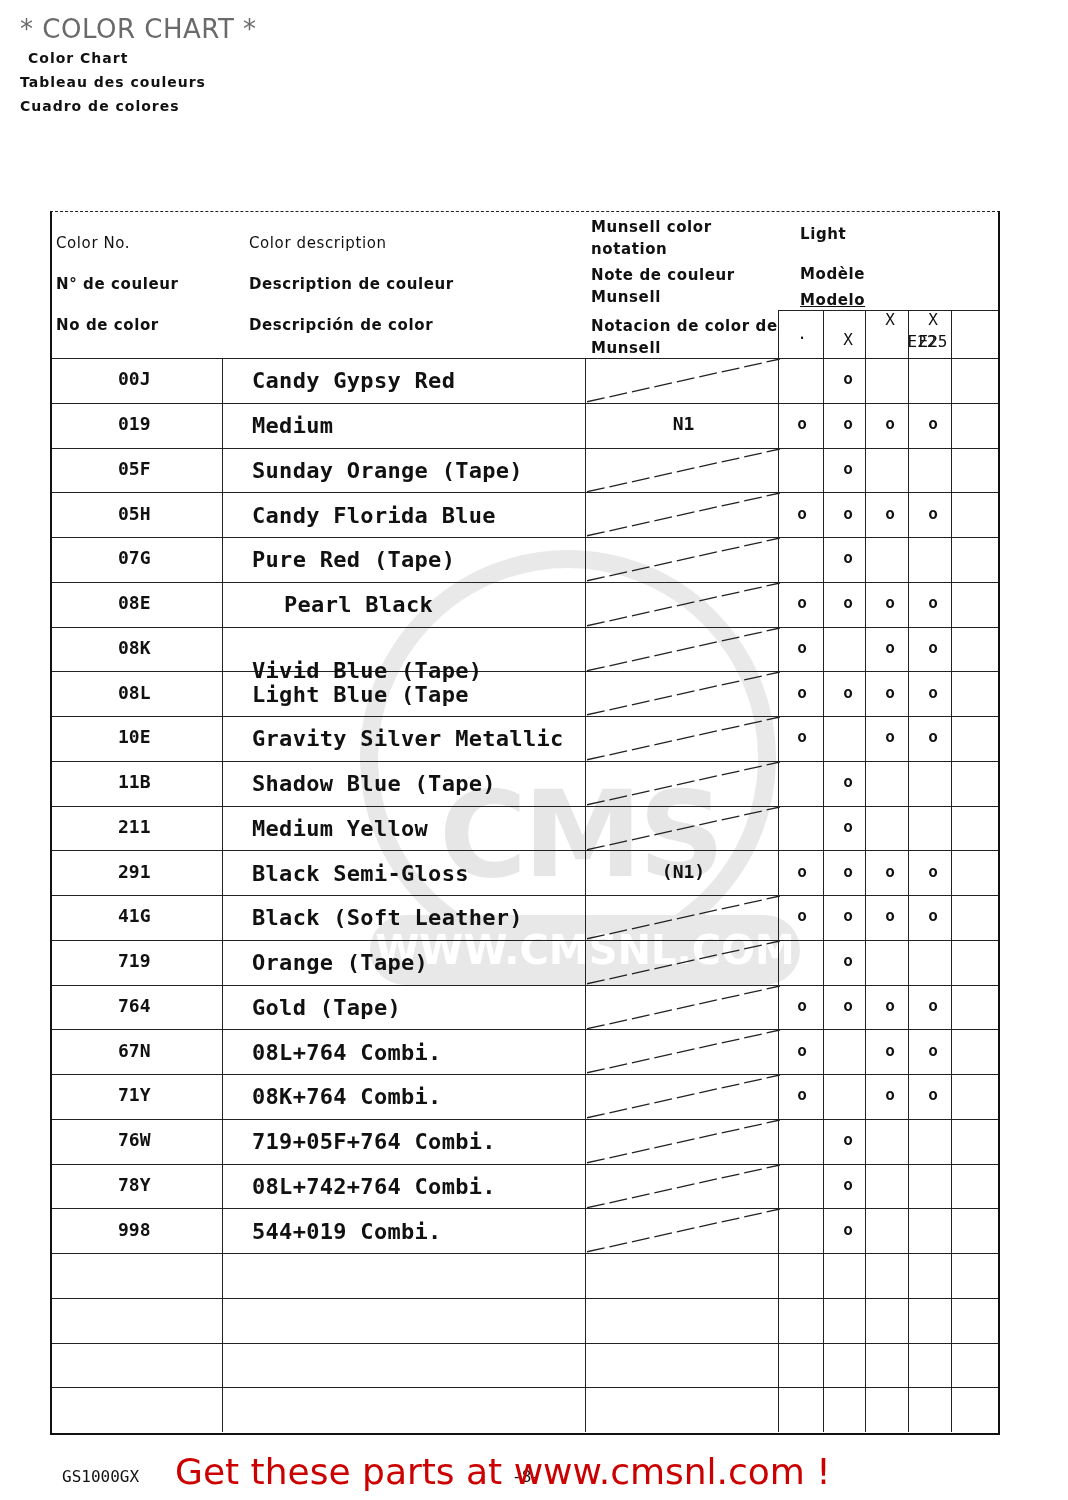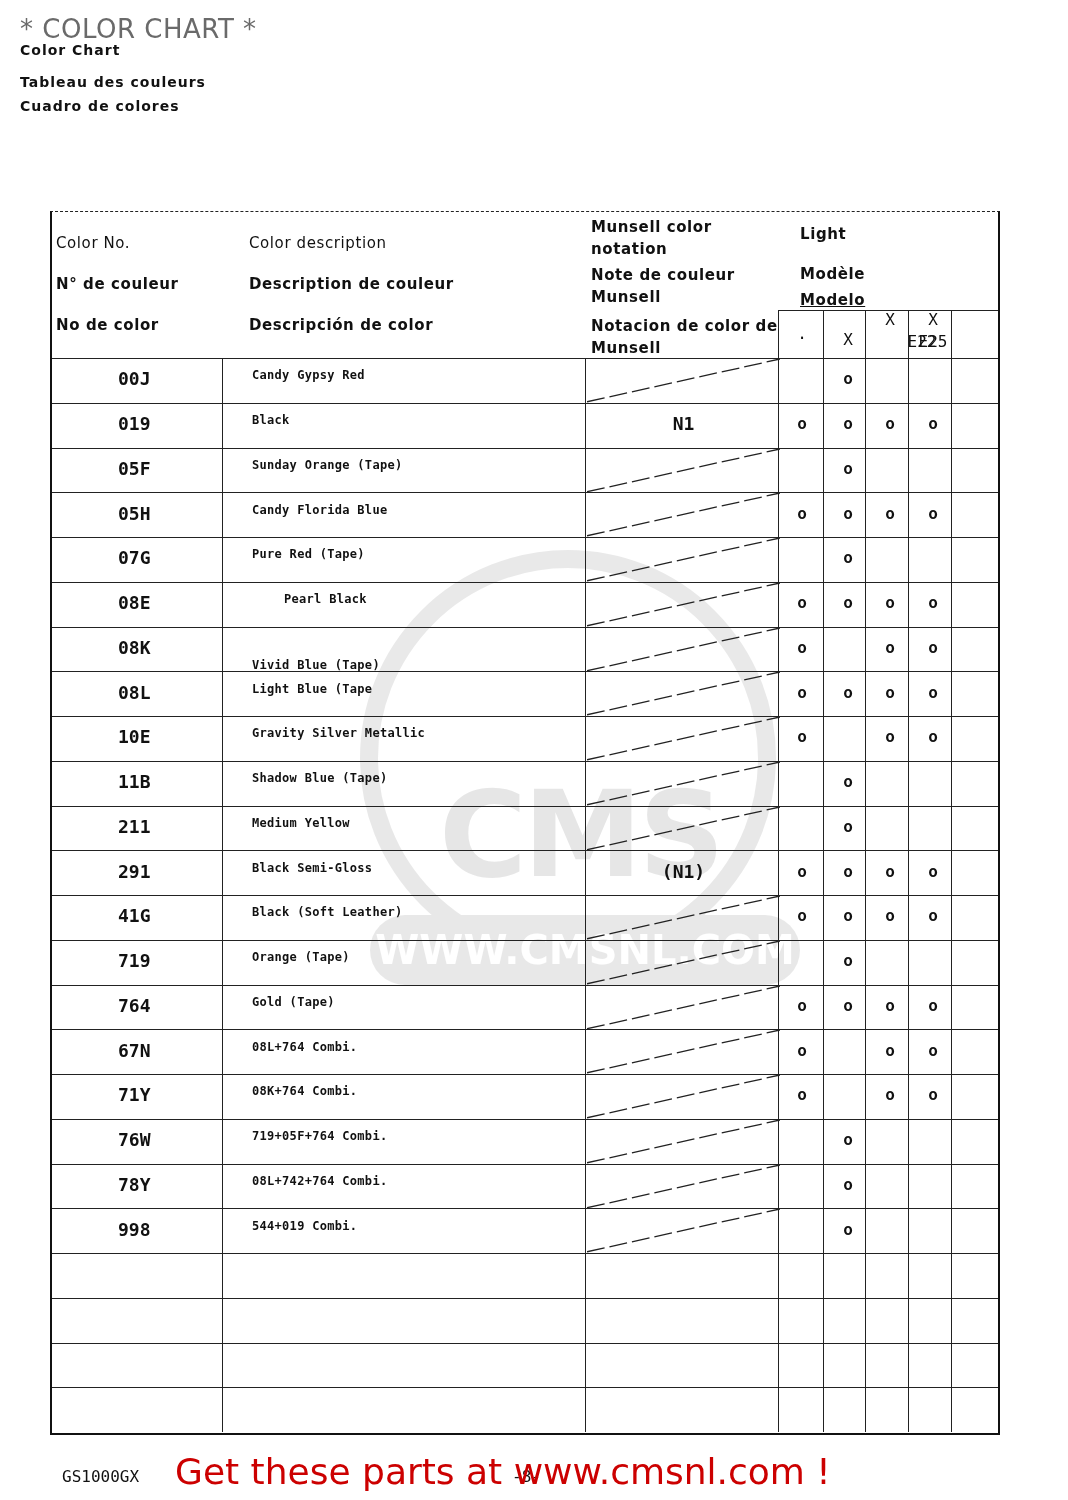--- a/index.html
+++ b/index.html
@@ -12,34 +12,34 @@
   .watermark .url { position: absolute; left: 40px; top: 375px; width: 430px; height: 70px; background: #555; border-radius: 35px; color: #fff; text-align: center; line-height: 70px; font-family: "DejaVu Sans", sans-serif; font-weight: bold; font-size: 40px; }
 
   .table { position: absolute; left: 50px; top: 211px; width: 950px; height: 1224px; border: 2px solid #111; border-top: 1.5px dashed #222; box-sizing: border-box; }
   .vline { position: absolute; top: 0; border-left: 1.5px solid #222; }
   .hline { position: absolute; left: 0; border-top: 1.5px solid #222; }
   .hdr { position: absolute; font-family: "DejaVu Sans", sans-serif; font-weight: bold; font-size: 15px; color: #111; letter-spacing: 0.6px; white-space: nowrap; }
   .hdr.light { font-weight: normal; }
   .model-code { position: absolute; font-family: "DejaVu Sans Mono", monospace; font-size: 16px; color: #111; text-align: center; width: 44px; }
   .row { position: absolute; left: 0; width: 946px; }
   .cell-code { position: absolute; left: 66px; font-size: 18px; font-weight: bold; }
-  .cell-desc { position: absolute; left: 200px; font-size: 12px; font-weight: bold; white-space: nowrap; letter-spacing: 0.3px; }
+  .cell-desc { position: absolute; left: 200px; font-size: 22px; font-weight: bold; white-space: nowrap; letter-spacing: 0.3px; }
   .cell-munsell { position: absolute; left: 535px; width: 193px; text-align: center; font-size: 18px; font-weight: bold; }
   .mark { position: absolute; width: 44px; text-align: center; font-size: 16px; font-weight: bold; }
   .diag { position: absolute; left: 535px; width: 193px; pointer-events: none; }
 
   .footer-model { position: absolute; left: 62px; top: 1467px; font-family: "DejaVu Sans Mono", monospace; font-size: 16px; color: #111; }
   .footer-page { position: absolute; left: 512px; top: 1467px; font-family: "DejaVu Sans Mono", monospace; font-size: 16px; color: #111; }
   .promo { position: absolute; left: 175px; top: 1451px; font-family: "DejaVu Sans", sans-serif; font-size: 36px; color: #cc0000; white-space: nowrap; text-decoration: none; }
 </style>
 </head>
 <body>
 
 <div class="title">* COLOR CHART *</div>
-<div class="subtitle" style="top:42px;">Color Chart</div>
+<div class="subtitle" style="top:50px;margin-left:8px;">Color Chart</div>
 <div class="subtitle" style="top:74px;">Tableau des couleurs</div>
 <div class="subtitle" style="top:98px;">Cuadro de colores</div>
 
 <div class="watermark">
   <div class="circle"></div>
   <div class="brand">CMS</div>
   <div class="url">WWW.CMSNL.COM</div>
 </div>
 
 <div class="table" id="color-table">
@@ -110,21 +110,21 @@
           <line x1="0" y1="43.75" x2="193" y2="1" stroke="#222" stroke-width="1.3" stroke-dasharray="18 5"></line>
         </svg>
         <span class="mark" style="left: 728px; top: 11.375px;"></span>
         <span class="mark" style="left: 774px; top: 11.375px;">o</span>
         <span class="mark" style="left: 816px; top: 11.375px;"></span>
         <span class="mark" style="left: 859px; top: 11.375px;"></span>
         <span class="mark" style="left: 902px; top: 11.375px;"></span>
       </div>
       <div class="row" style="top: 190.75px; height: 44.75px;">
         <span class="cell-code" style="top: 10.375px;">019</span>
-        <span class="cell-desc" style="top: 10.375px;">Black</span>
+        <span class="cell-desc" style="top: 10.375px;">Medium</span>
         <span class="cell-munsell" style="top: 10.375px;">N1</span>
         <span class="mark" style="left: 728px; top: 11.375px;">o</span>
         <span class="mark" style="left: 774px; top: 11.375px;">o</span>
         <span class="mark" style="left: 816px; top: 11.375px;">o</span>
         <span class="mark" style="left: 859px; top: 11.375px;">o</span>
         <span class="mark" style="left: 902px; top: 11.375px;"></span>
       </div>
       <div class="row" style="top: 235.5px; height: 44.75px;">
         <span class="cell-code" style="top: 10.375px;">05F</span>
         <span class="cell-desc" style="top: 10.375px;">Sunday Orange (Tape)</span>

